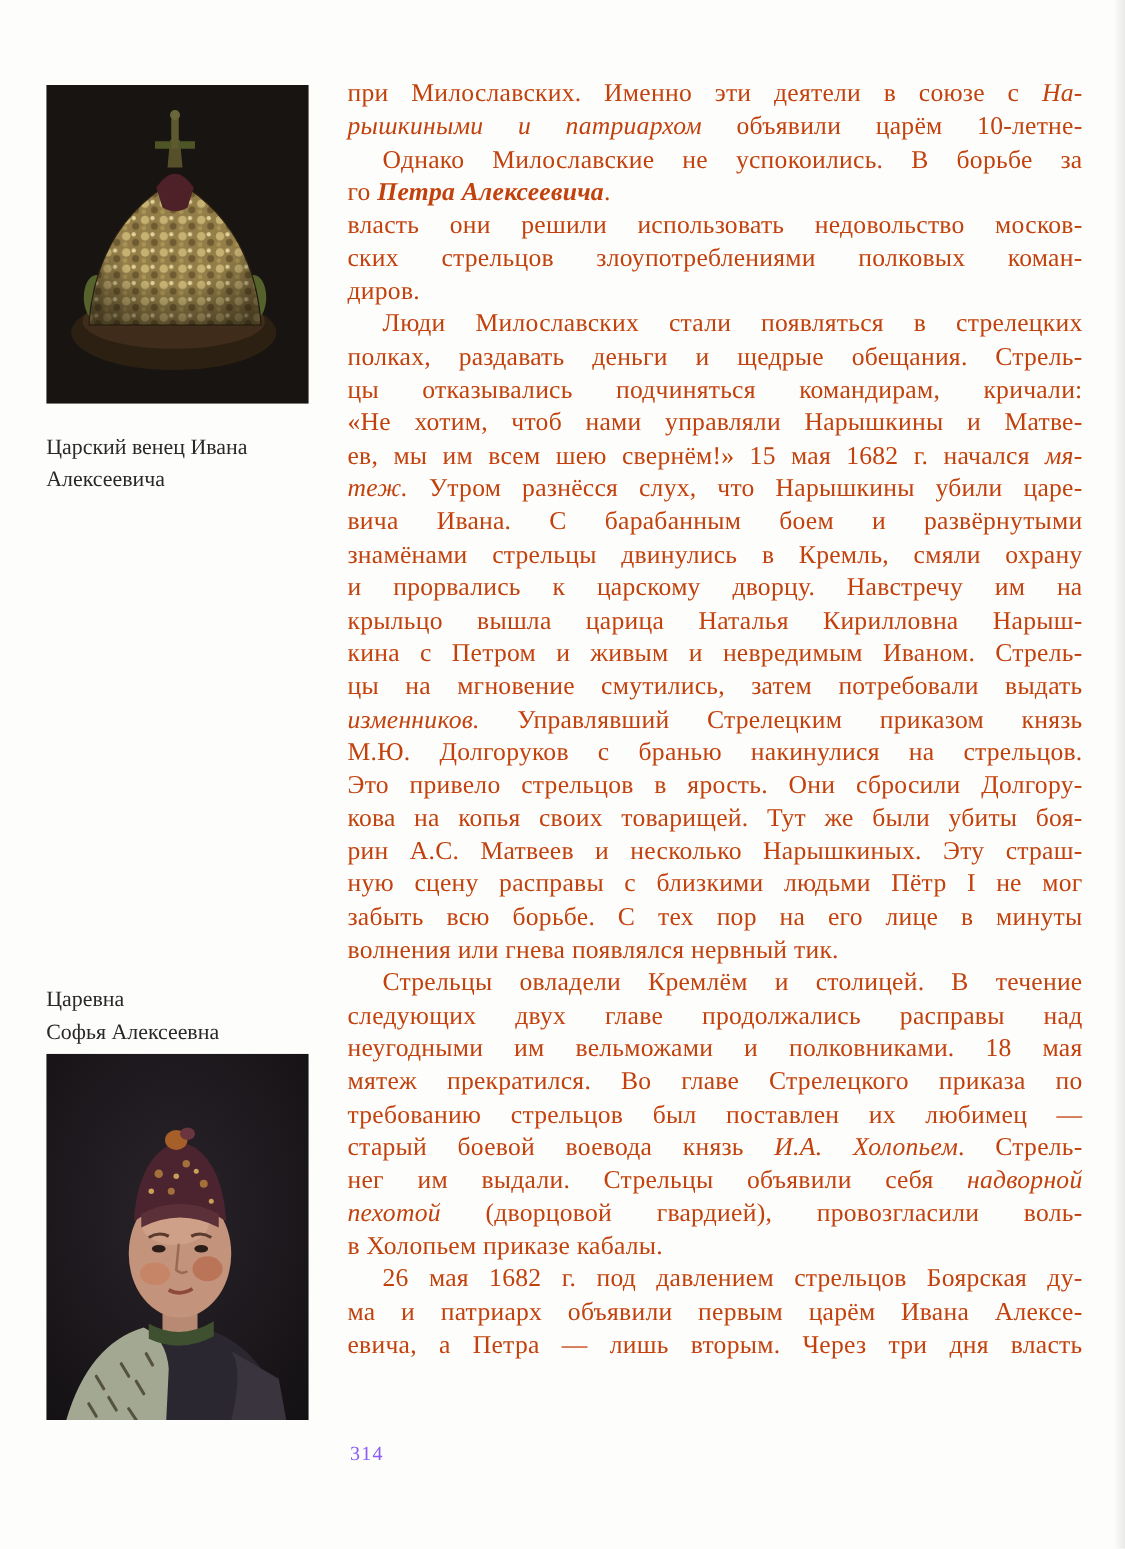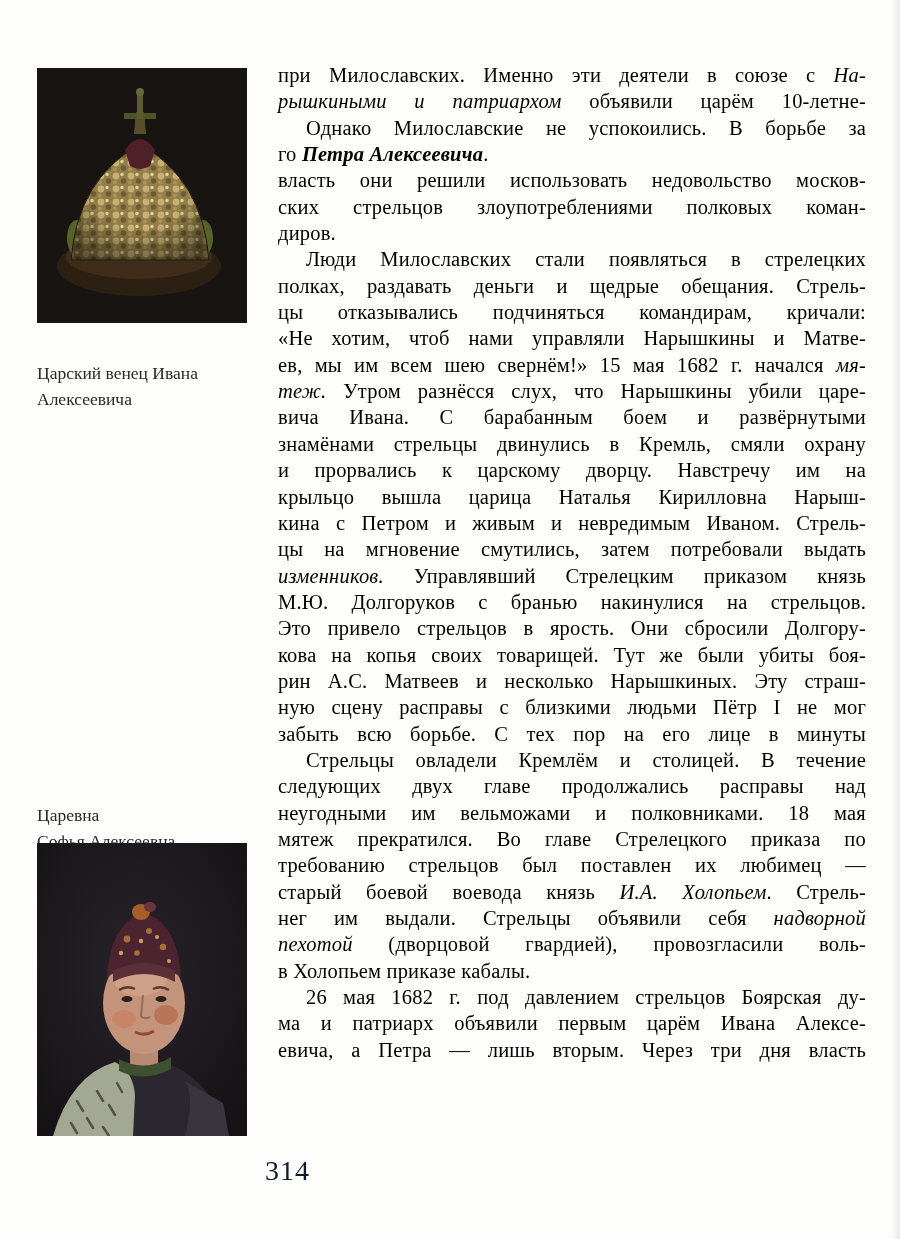--- a/index.html
+++ b/index.html
@@ -9,38 +9,38 @@
     font-family:"Liberation Serif","DejaVu Serif",serif;
   }
   .page-edge-right{
     position:absolute;top:0;right:0;width:9px;height:1239px;
     background:linear-gradient(to right,rgba(0,0,0,0),rgba(0,0,0,0.08));
   }
   .figure{position:absolute;}
   .figure svg{display:block;}
   .caption{
     position:absolute;left:37px;width:215px;
-    font-size:17.5px;line-height:26px;color:#2a2826;margin-top:16px;
+    font-size:17.5px;line-height:26px;color:#2a2826;
   }
   #body-text{
     position:absolute;left:278px;top:62px;width:588px;
-    font-size:20.5px;color:#000000;letter-spacing:0.2px;
+    font-size:20.5px;color:#c2410c;letter-spacing:0.2px;
   }
   .tline{
     height:26.35px;line-height:26.35px;
     text-align:justify;text-align-last:justify;
     white-space:normal;
   }
   .tline.lastline{text-align-last:left;}
   .tline.indent{padding-left:28px;}
   .it{font-style:italic;}
   .bit{font-style:italic;font-weight:bold;}
   #page-number{
-    position:absolute;left:265px;top:1155px;
-    font-size:28px;letter-spacing:1px;color:#0f172a;
+    position:absolute;left:280px;top:1155px;
+    font-size:16px;letter-spacing:1px;color:#8b5cf6;
   }
 </style>
 </head>
 <body>
 
 <div class="page-edge-right"></div>
 
 <div class="figure" style="left:37px;top:68px;width:210px;height:255px;">
   <svg width="210" height="255" viewBox="0 0 210 255">
     <defs>
@@ -158,20 +158,21 @@
     <div class="tline"><span>крыльцо вышла царица Наталья Кирилловна Нарыш-</span></div>
     <div class="tline"><span>кина с Петром и живым и невредимым Иваном. Стрель-</span></div>
     <div class="tline"><span>цы на мгновение смутились, затем потребовали выдать</span></div>
     <div class="tline"><span class="it">изменников.</span><span> Управлявший Стрелецким приказом князь</span></div>
     <div class="tline"><span>М.Ю. Долгоруков с бранью накинулися на стрельцов.</span></div>
     <div class="tline"><span>Это привело стрельцов в ярость. Они сбросили Долгору-</span></div>
     <div class="tline"><span>кова на копья своих товарищей. Тут же были убиты боя-</span></div>
     <div class="tline"><span>рин А.С. Матвеев и несколько Нарышкиных. Эту страш-</span></div>
     <div class="tline"><span>ную сцену расправы с близкими людьми Пётр I не мог</span></div>
     <div class="tline"><span>забыть всю борьбе. С тех пор на его лице в минуты</span></div>
+    <div class="tline lastline"><span>волнения или гнева появлялся нервный тик.</span></div>
     <div class="tline indent"><span>Стрельцы овладели Кремлём и столицей. В течение</span></div>
     <div class="tline"><span>следующих двух главе продолжались расправы над</span></div>
     <div class="tline"><span>неугодными им вельможами и полковниками. 18 мая</span></div>
     <div class="tline"><span>мятеж прекратился. Во главе Стрелецкого приказа по</span></div>
     <div class="tline"><span>требованию стрельцов был поставлен их любимец —</span></div>
     <div class="tline"><span>старый боевой воевода князь </span><span class="it">И.А. Холопьем</span><span>. Стрель-</span></div>
     <div class="tline"><span>нег им выдали. Стрельцы объявили себя </span><span class="it">надворной</span></div>
     <div class="tline"><span class="it">пехотой</span><span> (дворцовой гвардией), провозгласили воль-</span></div>
     <div class="tline lastline"><span>в Холопьем приказе кабалы.</span></div>
     <div class="tline indent"><span>26 мая 1682 г. под давлением стрельцов Боярская ду-</span></div>

